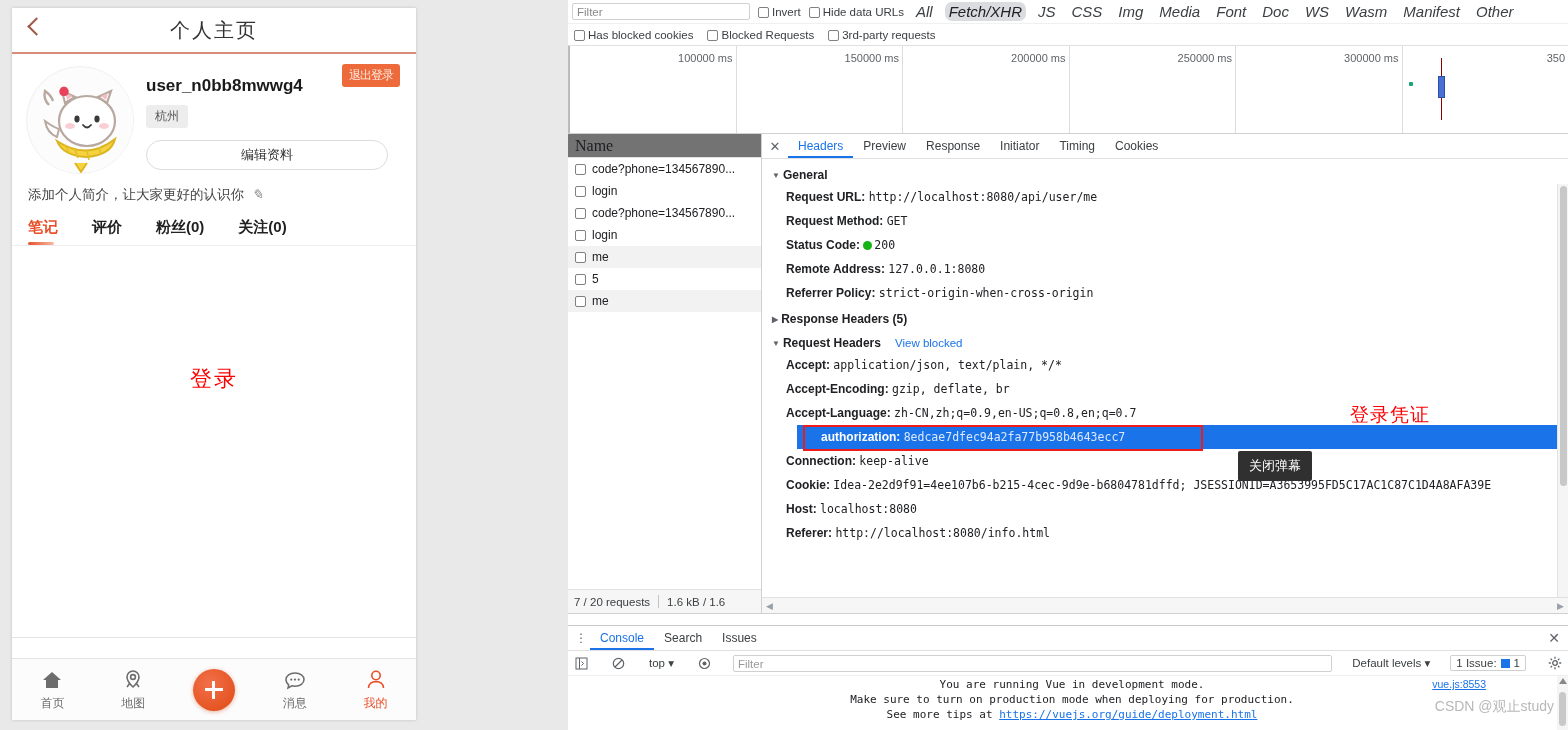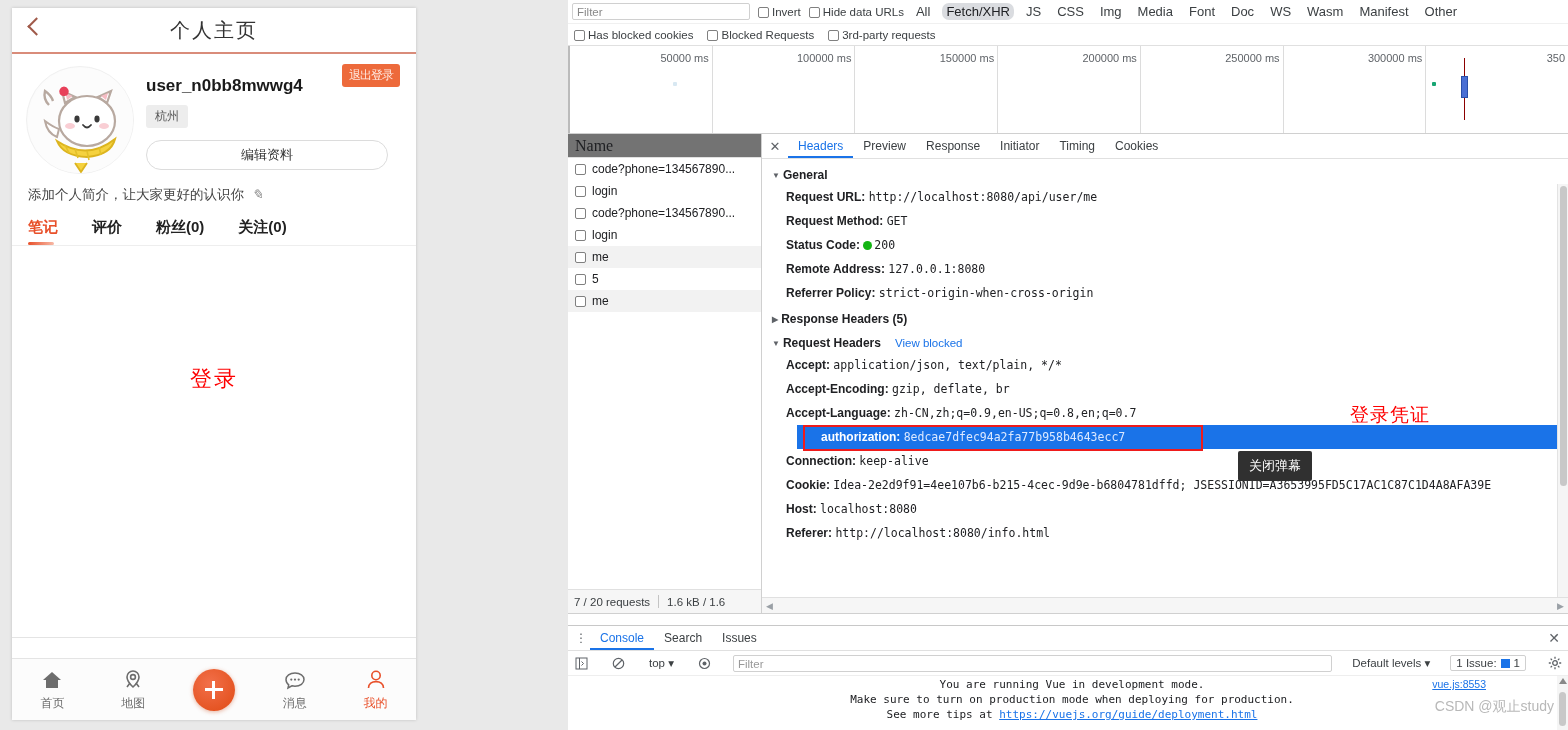--- a/index.html
+++ b/index.html
@@ -156,22 +156,22 @@
     padding: 0 4px; color: #888; background: #fff;
     font-size: 11.5px;
   }
   .cbx {
     display: inline-block; width: 11px; height: 11px;
     border: 1px solid #808080; border-radius: 2px;
     background: #fff; vertical-align: -2px; margin-right: 3px;
   }
   .cb-label { color: #3c4043; font-size: 11.5px; white-space: nowrap; }
   .type-chip {
-    font-size: 13px; color: #3c4043; padding: 1px 4px;
-    border-radius: 7px; white-space: nowrap;
+    font-size: 15px; color: #3c4043; padding: 1px 4px;
+    border-radius: 7px; white-space: nowrap; font-style: italic;
   }
   .type-chip.sel { background: #dadce0; color: #202124; }
 
   .dt-filterbar2 {
     height: 22px; display: flex; align-items: center;
     padding: 0 6px; gap: 14px;
     border-bottom: 1px solid #e0e0e0;
   }
 
   .dt-overview {
@@ -510,24 +510,20 @@
     </div>
 
     <div class="dt-filterbar2">
       <span><span class="cbx"></span><span class="cb-label">Has blocked cookies</span></span>
       <span><span class="cbx"></span><span class="cb-label">Blocked Requests</span></span>
       <span><span class="cbx"></span><span class="cb-label">3rd-party requests</span></span>
     </div>
 
     <div class="dt-overview">
       <div class="ov-left-gutter"></div>
-      <div class="ov-cell">
-        <span class="ov-label">50000 ms</span>
-        <span class="ov-dot" style="left:103px; top:36px; background:#d8e8f2;"></span>
-      </div>
       <div class="ov-cell">
         <span class="ov-label">100000 ms</span>
       </div>
       <div class="ov-cell">
         <span class="ov-label">150000 ms</span>
       </div>
       <div class="ov-cell">
         <span class="ov-label">200000 ms</span>
       </div>
       <div class="ov-cell">

